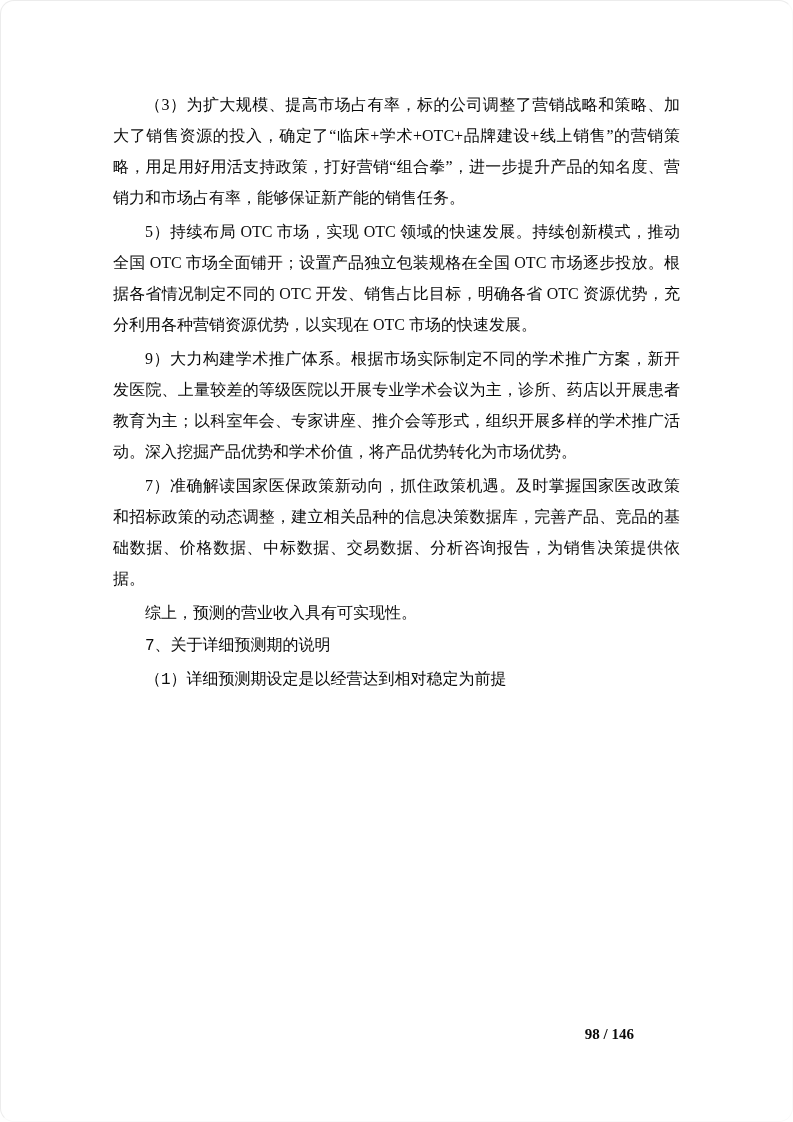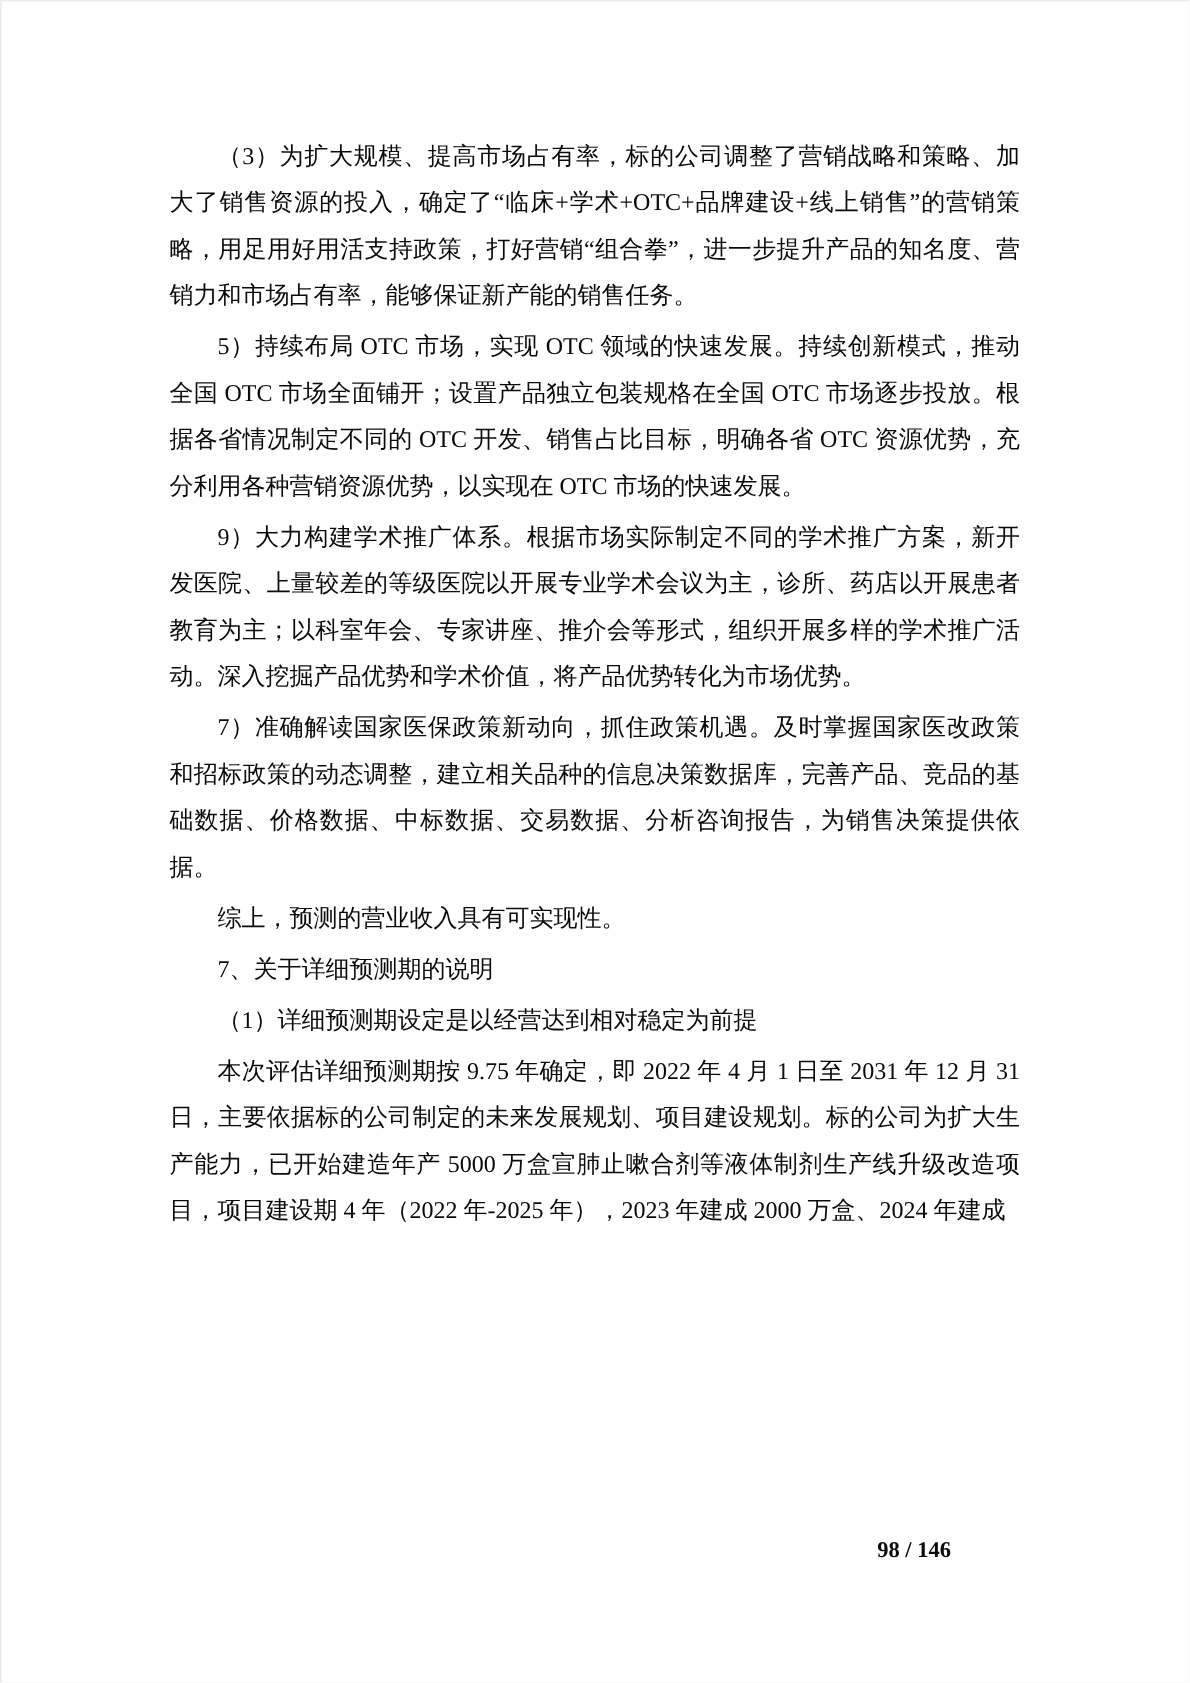--- a/index.html
+++ b/index.html
@@ -18,37 +18,39 @@
   .page {
     position: absolute;
     left: 0; top: 0;
     width: 791px;
     height: 1120px;
     background: #ffffff;
     border-top: 1px solid #ececec;
     border-left: 1px solid #ececec;
     border-right: 1px solid #fafafa;
     border-bottom: 1px solid #fafafa;
+    border-radius: 14px;
   }
   .content {
     position: absolute;
     left: 112px;
     right: 112px;
     top: 88px;
   }
   .para {
     margin: 0 0 3px 0;
     font-size: 16px;
     line-height: 31px;
     text-align: justify;
     text-indent: 2em;
     word-break: break-word;
   }
   .para.heading, .para.subheading {
     text-align: left;
+    font-family: Liberation Mono, monospace;
   }
   .footer-pagenum {
     position: absolute;
     top: 1025px;
     right: 158px;
     font-size: 15px;
     font-weight: bold;
     line-height: 16px;
     font-family: Liberation Serif, serif;
   }
@@ -58,17 +60,16 @@
 
 <div class="page">
   <div class="content">
       <p class="para body">（3）为扩大规模、提高市场占有率，标的公司调整了营销战略和策略、加大了销售资源的投入，确定了“临床+学术+OTC+品牌建设+线上销售”的营销策略，用足用好用活支持政策，打好营销“组合拳”，进一步提升产品的知名度、营销力和市场占有率，能够保证新产能的销售任务。</p>
       <p class="para body">5）持续布局 OTC 市场，实现 OTC 领域的快速发展。持续创新模式，推动全国 OTC 市场全面铺开；设置产品独立包装规格在全国 OTC 市场逐步投放。根据各省情况制定不同的 OTC 开发、销售占比目标，明确各省 OTC 资源优势，充分利用各种营销资源优势，以实现在 OTC 市场的快速发展。</p>
       <p class="para body">9）大力构建学术推广体系。根据市场实际制定不同的学术推广方案，新开发医院、上量较差的等级医院以开展专业学术会议为主，诊所、药店以开展患者教育为主；以科室年会、专家讲座、推介会等形式，组织开展多样的学术推广活动。深入挖掘产品优势和学术价值，将产品优势转化为市场优势。</p>
       <p class="para body">7）准确解读国家医保政策新动向，抓住政策机遇。及时掌握国家医改政策和招标政策的动态调整，建立相关品种的信息决策数据库，完善产品、竞品的基础数据、价格数据、中标数据、交易数据、分析咨询报告，为销售决策提供依据。</p>
       <p class="para body">综上，预测的营业收入具有可实现性。</p>
       <p class="para heading">7、关于详细预测期的说明</p>
       <p class="para subheading">（1）详细预测期设定是以经营达到相对稳定为前提</p>
-      <p class="para body">本次评估详细预测期按 9.75 年确定，即 2022 年 4 月 1 日至 2031 年 12 月 31 日，主要依据标的公司制定的未来发展规划、项目建设规划。标的公司为扩大生产能力，已开始建造年产 5000 万盒宣肺止嗽合剂等液体制剂生产线升级改造项目，项目建设期 4 年（2022 年-2025 年），2023 年建成 2000 万盒、2024 年建成</p>
     </div>
 
   <div class="footer-pagenum">98 / 146</div>
 </div>
 
 </body></html>

